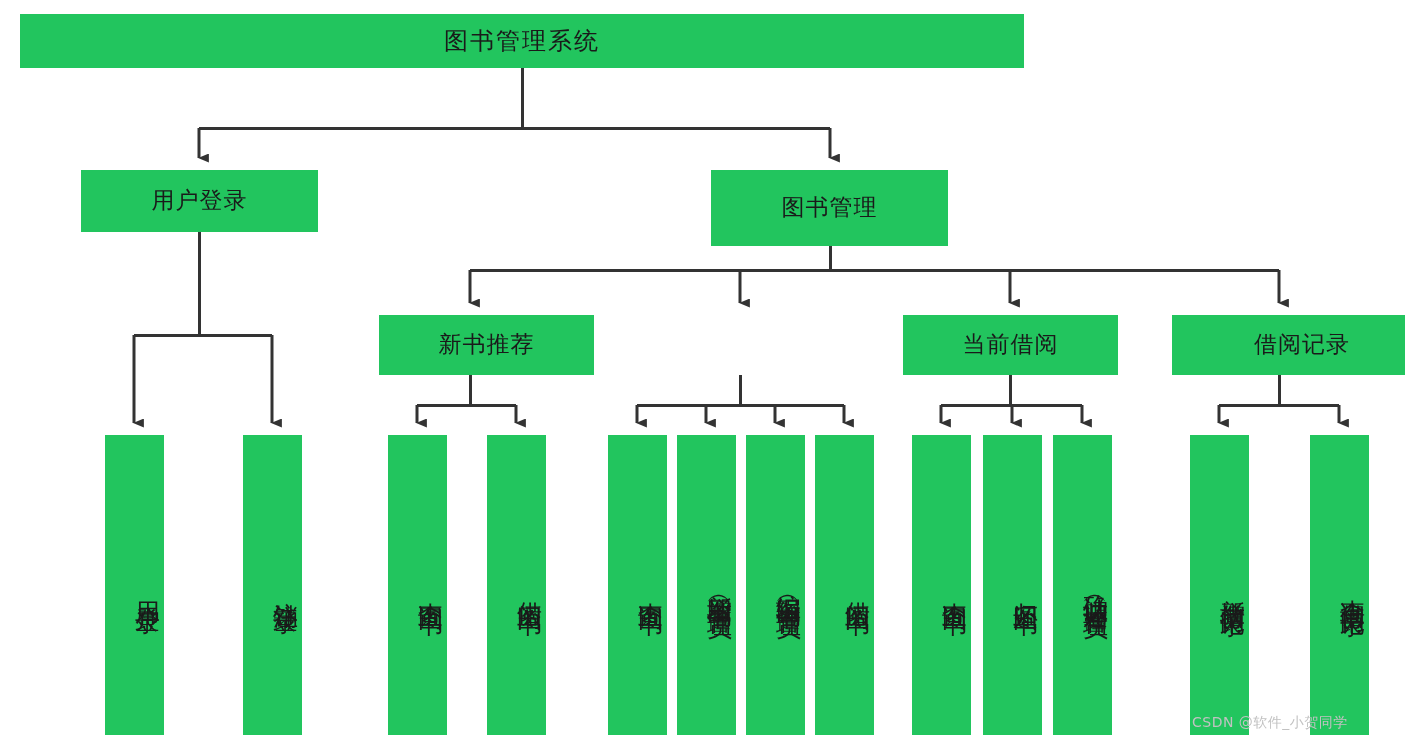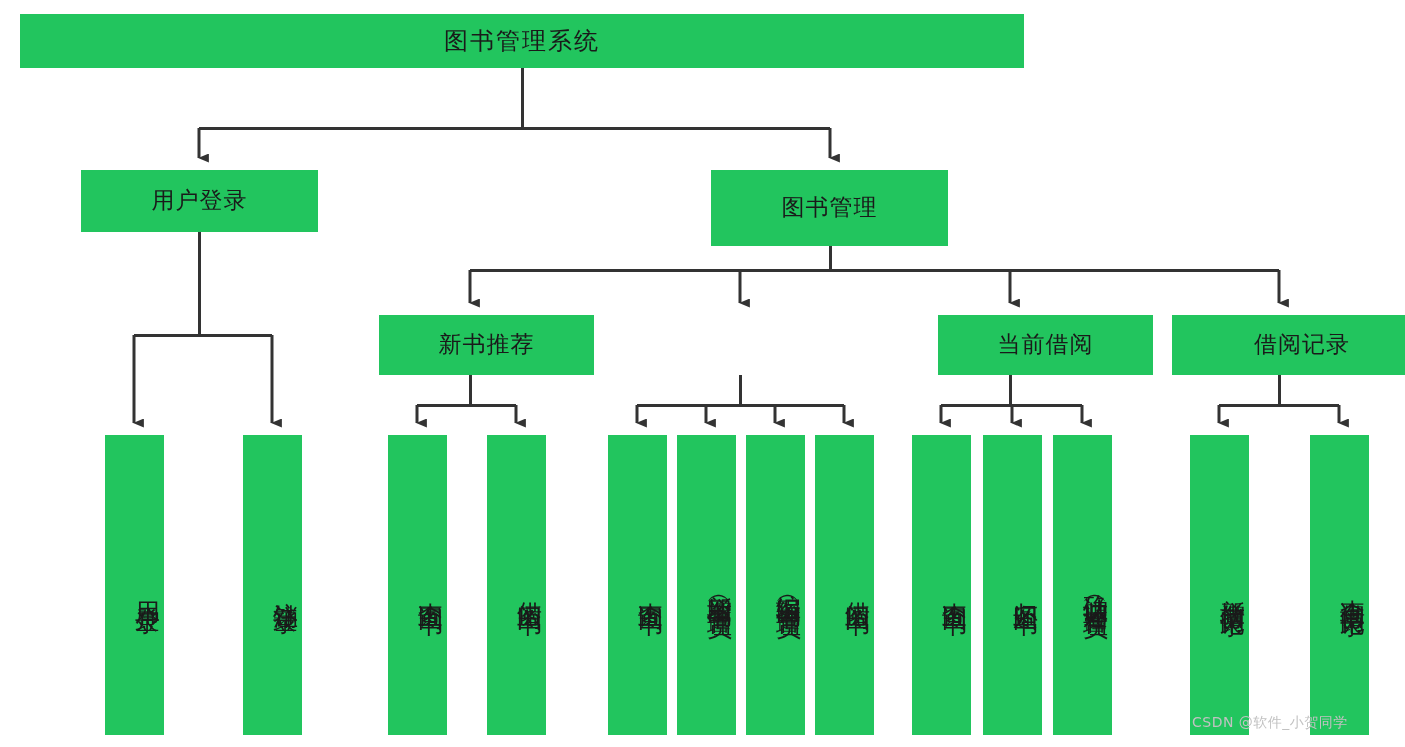--- a/index.html
+++ b/index.html
@@ -156,21 +156,21 @@
   <div class="node h" style="left:81px; top:170px; width:237px; height:62px;">
     <span class="label">用户登录</span>
   </div>
   <div class="node h" style="left:711px; top:170px; width:237px; height:76px;">
     <span class="label">图书管理</span>
   </div>
 
   <div class="node h" style="left:363px; top:315px; width:215px; height:60px;margin-left:16px;">
     <span class="label">新书推荐</span>
   </div>
-  <div class="node h" style="left:903px; top:315px; width:215px; height:60px;margin-left:35px;">
+  <div class="node h" style="left:903px; top:315px; width:215px; height:60px;">
     <span class="label">当前借阅</span>
   </div>
   <div class="node h" style="left:1172px; top:315px; width:260px; height:60px;">
     <span class="label">借阅记录</span>
   </div>
 
   <div class="node v" style="left:105px; top:435px; width:59px; height:300px;">
     <span class="label">用户登录</span>
   </div>
   <div class="node v" style="left:243px; top:435px; width:59px; height:300px;">

